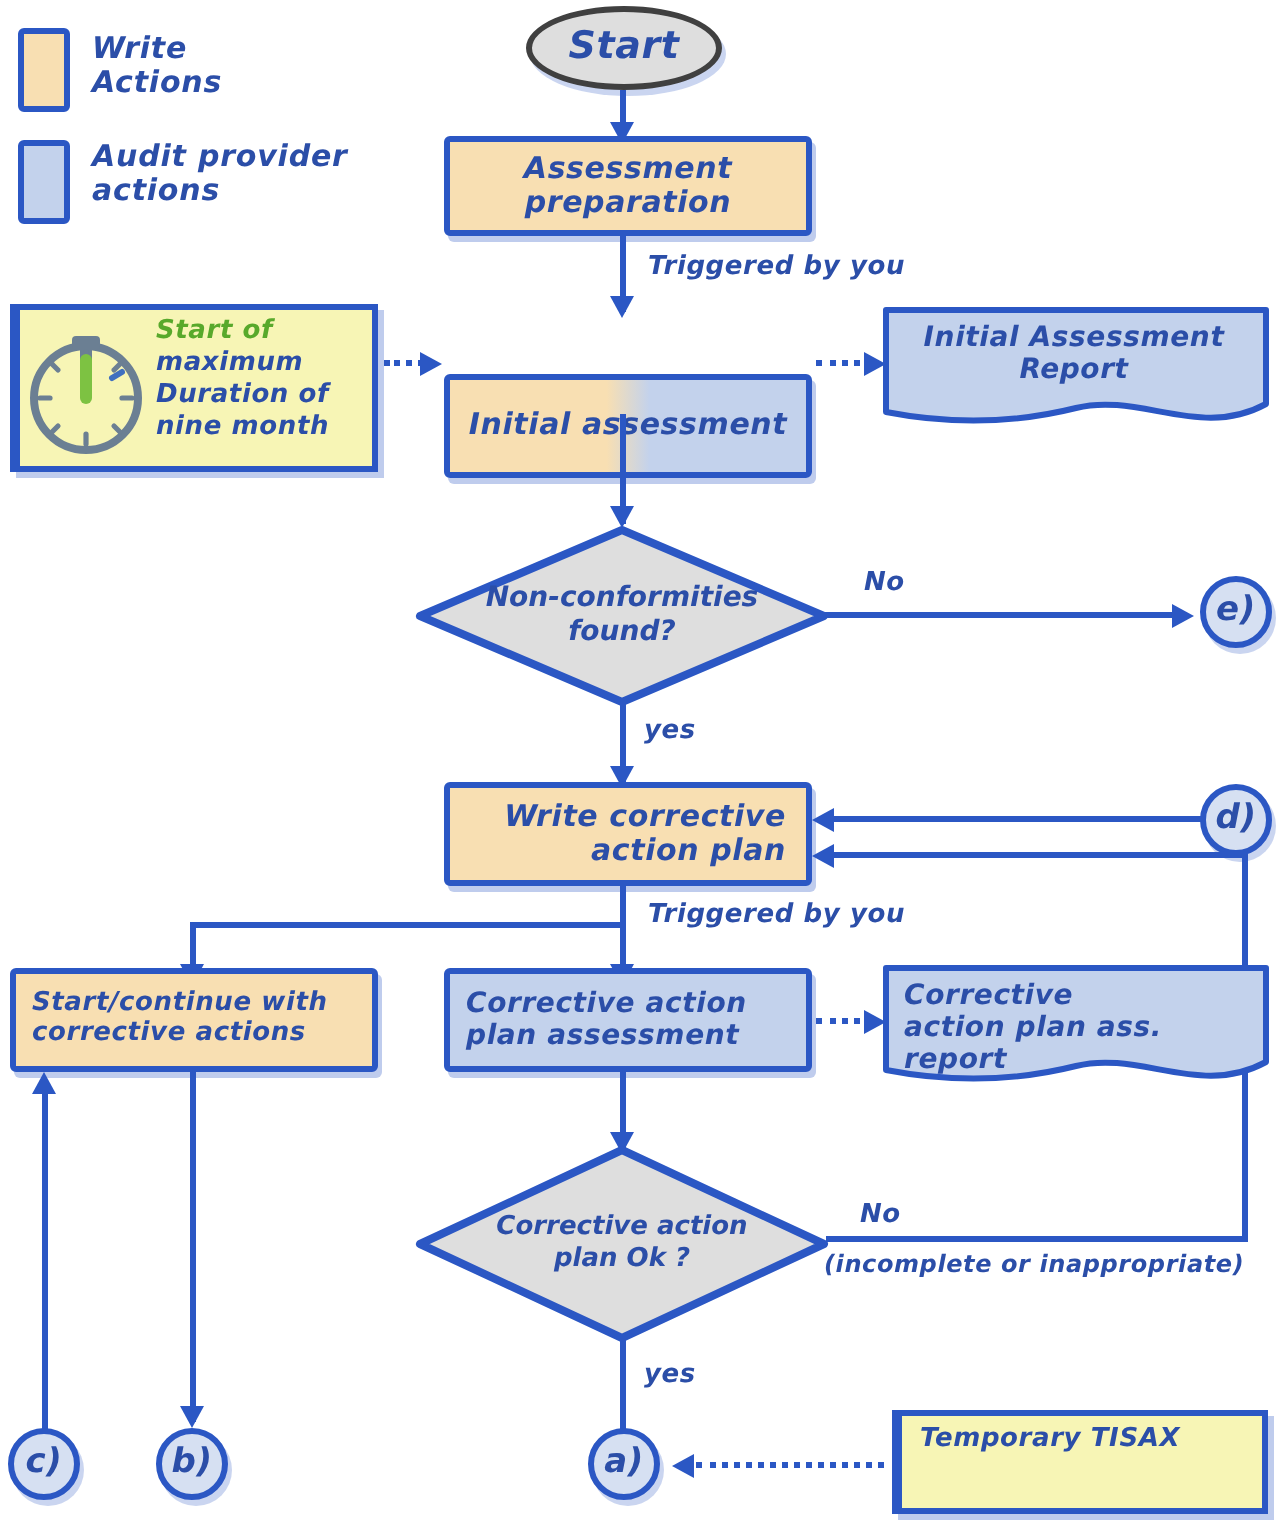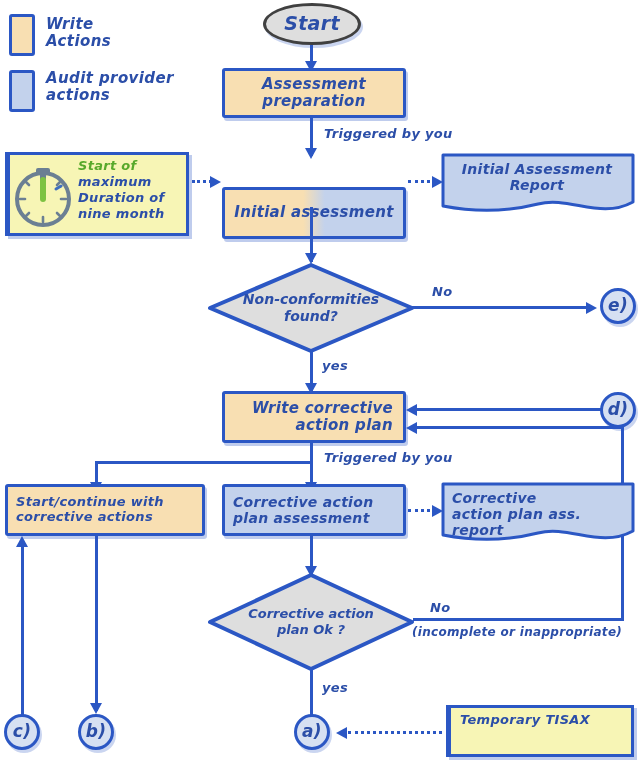--- a/index.html
+++ b/index.html
@@ -234,21 +234,21 @@
   <div class="edge h" style="left:413px; top:618px; width:211px;"></div>
 
   <div class="edge v" style="left:310px; top:443px; height:48px;"></div>
   <div class="arrow arrow-down" style="left:305px; top:482px;"></div>
   <div class="edge-label" style="left:324px; top:450px; font-size:13px;">Triggered by you</div>
 
   <div class="edge h" style="left:95px; top:461px; width:216px;"></div>
   <div class="edge v" style="left:95px; top:461px; height:28px;"></div>
   <div class="arrow arrow-down" style="left:90px; top:482px;"></div>
 
-  <div class="node box fill-orange" style="left:5px; top:484px; width:200px; height:52px; font-size:13px; padding:12px 8px; justify-content:flex-start; text-align:left;">Start/continue with corrective actions</div>
+  <div class="node box fill-orange" style="left:5px; top:484px; width:184px; height:52px; font-size:13px; padding:12px 8px; justify-content:flex-start; text-align:left;">Start/continue with corrective actions</div>
 
   <div class="node box fill-blue" style="left:222px; top:484px; width:184px; height:52px; font-size:14px; padding:0 8px; justify-content:flex-start; text-align:left;">Corrective action plan assessment</div>
 
   <div class="dotted-h" style="left:408px; top:509px; width:28px;"></div>
   <div class="arrow arrow-right" style="left:432px; top:505px;"></div>
 
   <svg class="svgshape" style="left:440px; top:481px;" width="196" height="66" viewBox="0 0 196 66">
     <path d="M3,3 L193,3 L193,50 C160,68 130,44 98,52 C66,60 34,60 3,54 Z" fill="#c3d2ec" stroke="#2b57c4" stroke-width="3" stroke-linejoin="round"></path>
   </svg>
   <div class="node" style="left:444px; top:484px; width:150px; height:48px; font-size:14px; padding:0 8px; align-items:flex-start; padding-top:6px; justify-content:flex-start; text-align:left;">Corrective action plan ass. report</div>

